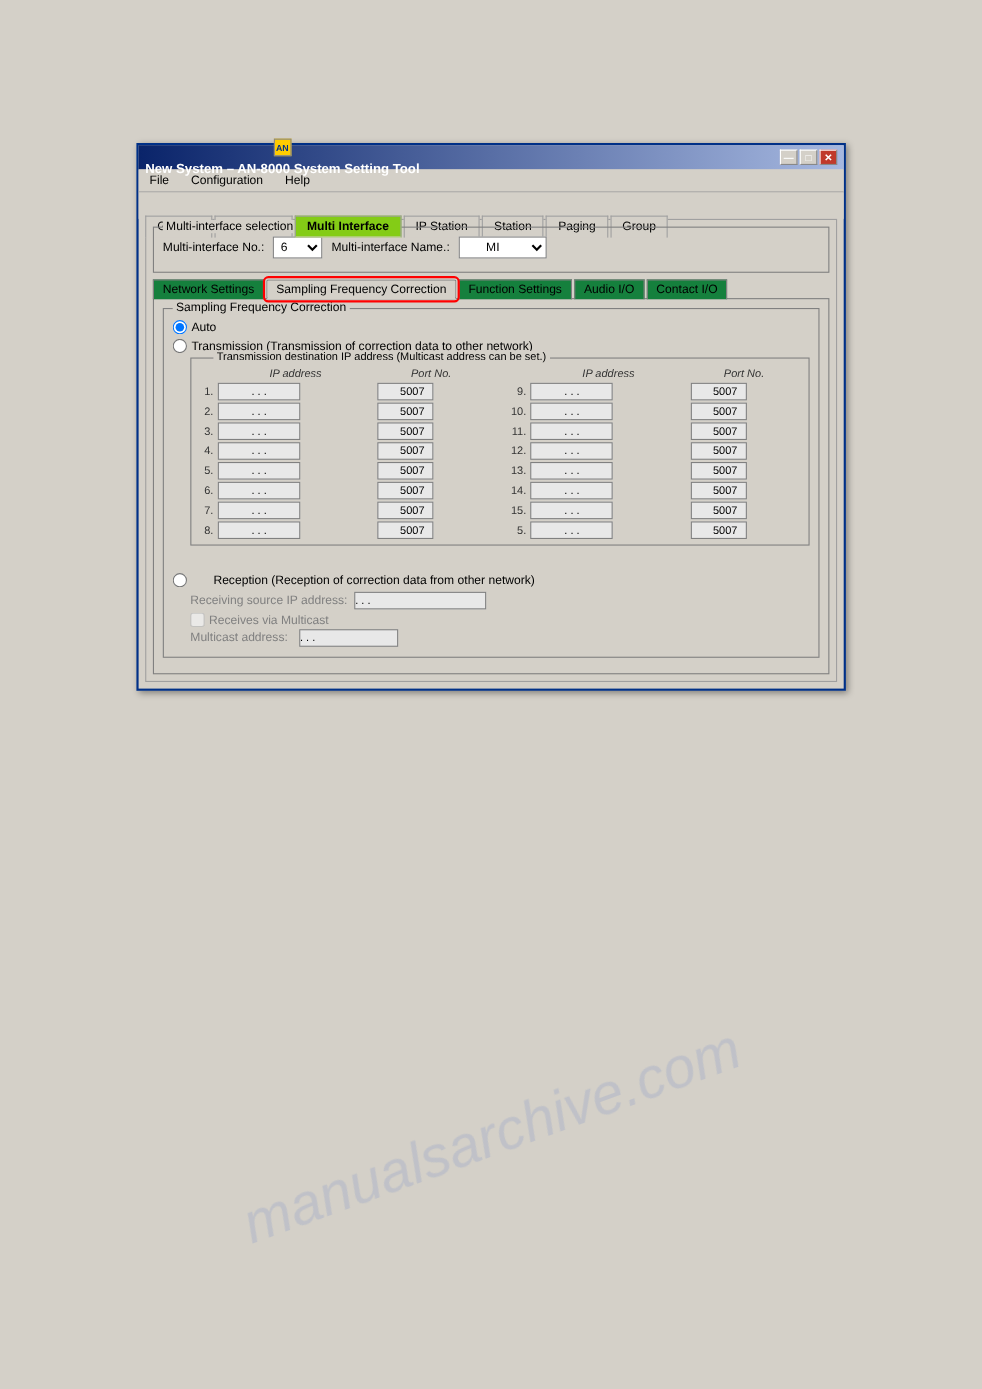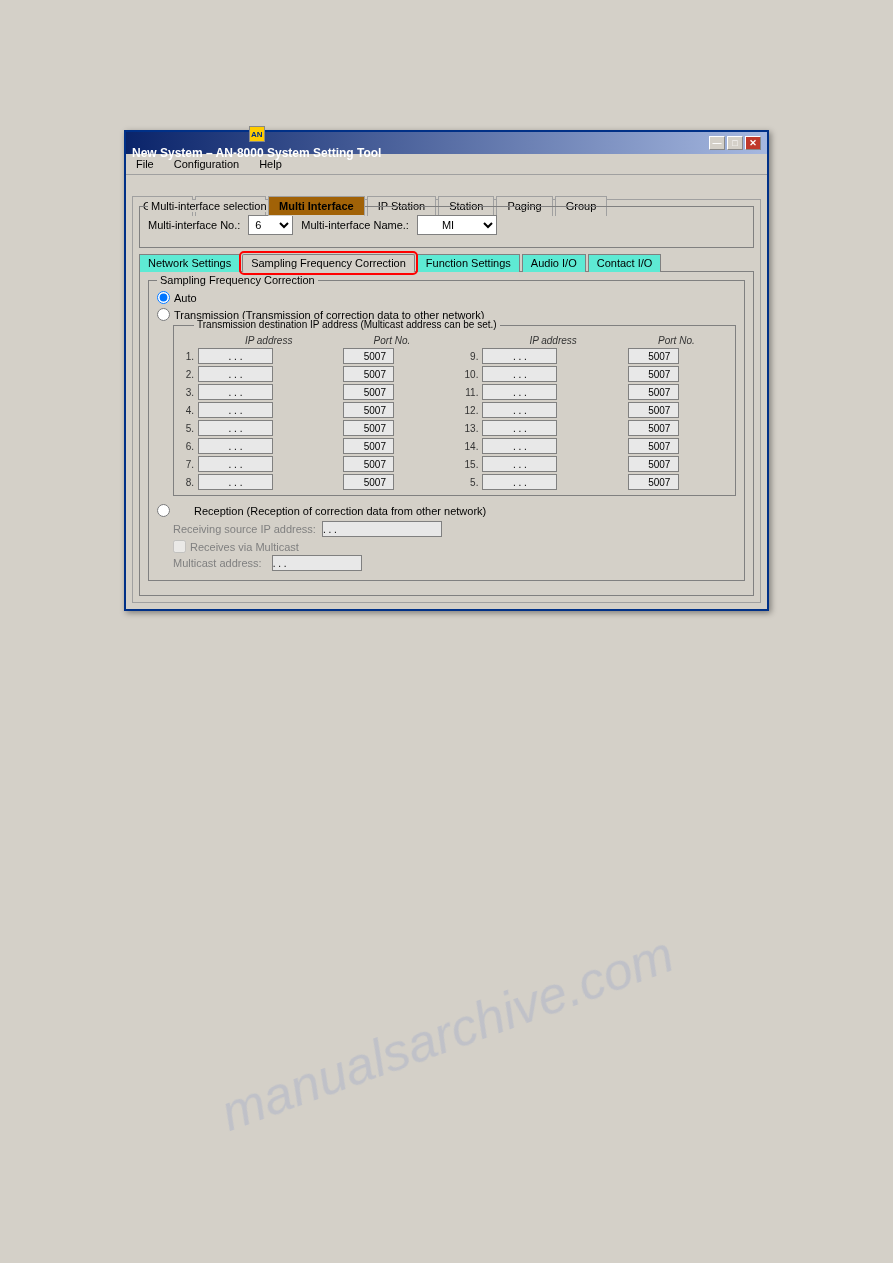--- a/index.html
+++ b/index.html
@@ -103,21 +103,21 @@
       border: 1px solid #a0a0a0;
       border-bottom: none;
       background: #d4d0c8;
       cursor: pointer;
       font-size: 11px;
       position: relative;
       top: 17px;
     }
 
     .tab.active {
-      background: #a16207;
+      background: #84cc16;
       border-bottom: 1px solid #d4d0c8;
       font-weight: bold;
       z-index: 1;
     }
 
     .content-area {
       background: #d4d0c8;
       border: 1px solid #a0a0a0;
       margin: 0 6px 6px;
       padding: 6px;
@@ -165,21 +165,21 @@
     .sub-tab-bar {
       display: flex;
       gap: 2px;
       margin-bottom: -1px;
     }
 
     .sub-tab {
       padding: 2px 8px;
       border: 1px solid #808080;
       border-bottom: none;
-      background: #5eead4;
+      background: #15803d;
       cursor: pointer;
       font-size: 11px;
       position: relative;
     }
 
     .sub-tab.active {
       background: #d4d0c8;
       border-bottom: 1px solid #d4d0c8;
       z-index: 1;
     }
@@ -484,21 +484,21 @@
                   <td><input type="text" class="port-input" value="5007" style=""></td>
                   <td class="divider-col"></td>
                   <td class="row-num">5.</td>
                   <td><input type="text" class="ip-input-dots" value=". . ." style=""></td>
                   <td><input type="text" class="port-input" value="5007" style=""></td>
                 </tr>
               </tbody>
           </table>
         </div>
 
-        <div class="radio-row reception-section" style="margin-top: 8px; gap: 24px;">
+        <div class="radio-row reception-section" style="margin-top: 25px; gap: 24px;">
           <input type="radio" name="sfcMode" id="recvRadio" style="">
           <label for="recvRadio">Reception (Reception of correction data from other network)</label>
         </div>
 
         <div class="reception-row" style="margin-left: 16px;">
           <span class="label-text disabled-label">Receiving source IP address:</span>
           <input type="text" class="reception-input" value=". . ." style="background: rgb(232, 232, 232);">
         </div>
 
         <div class="checkbox-row" style="margin-left: 16px; margin-top: 2px;">

